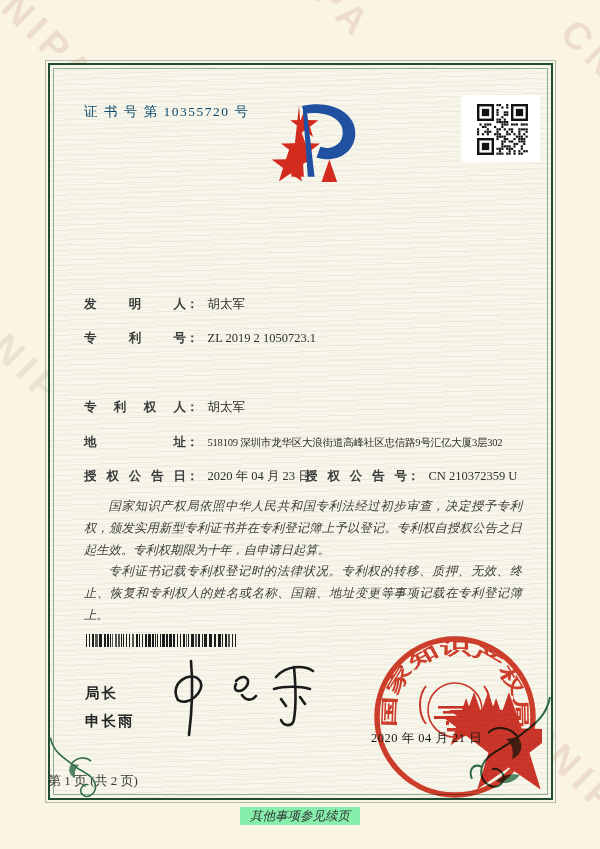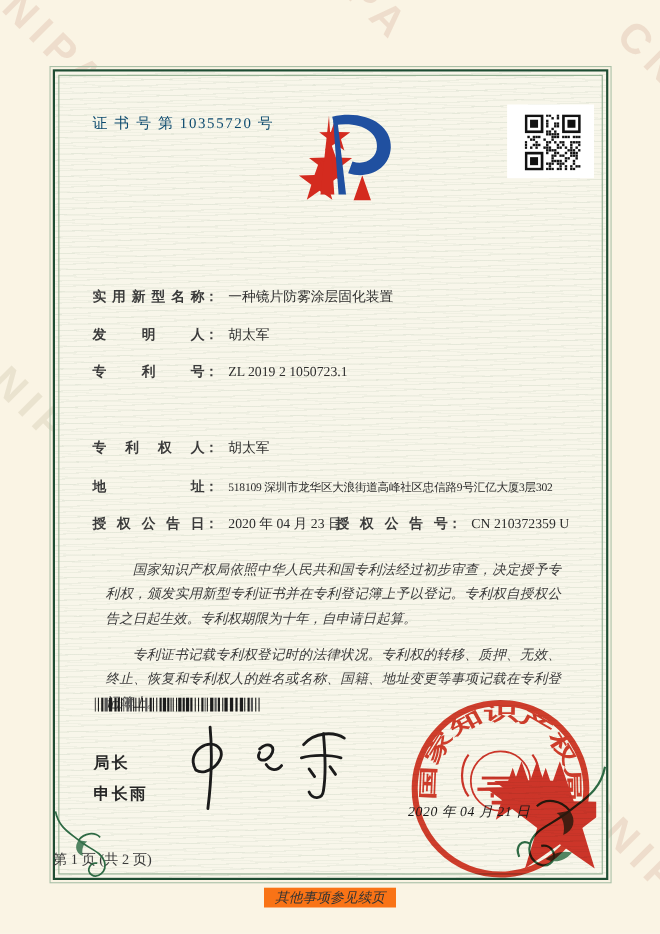--- a/index.html
+++ b/index.html
@@ -29,29 +29,29 @@
   .qr-bg{left:461px;top:95px;width:79px;height:67px;background:#fff;}
   .field{left:84px;height:18px;font-size:12.5px;color:#2e2e2e;white-space:nowrap;}
   .flabel{display:inline-block;width:102px;text-align:justify;text-align-last:justify;
           font-weight:600;color:#3a3a3a;vertical-align:top;}
   .colon{font-weight:600;color:#3a3a3a;}
   .fvalue{margin-left:9px;}
   .fvalue.small{font-size:10.5px;letter-spacing:-0.2px;}
   .pair2{position:absolute;left:221px;top:0;white-space:nowrap;}
   .paras{left:84px;top:496px;width:438px;font-size:12.3px;line-height:21.8px;
          color:#3c3c3c;font-style:italic;text-align:justify;}
-  .paras p{margin:12px;text-indent:2em;}
+  .paras p{margin:0;text-indent:2em;}
   .director{left:85px;font-family:"Liberation Sans","DejaVu Sans",sans-serif;
             font-weight:bold;font-size:14.5px;color:#262626;letter-spacing:2px;text-align:right;}
   .page-num{left:48px;top:772px;width:504px;text-align:left;font-size:13px;color:#3a3a3a;}
   .cont-note{left:0;top:808px;width:600px;text-align:center;font-size:12.5px;font-style:italic;
              color:#333;}
-  .cont-note span{background:#f97316;padding:2px 10px;}
+  .cont-note span{background:#86efac;padding:2px 10px;}
   .seal-date{left:371px;top:730px;width:120px;font-size:12.5px;color:#181818;z-index:6;
-             letter-spacing:0.5px;white-space:nowrap;font-style:italic;}
+             letter-spacing:0.5px;white-space:nowrap;}
   svg{display:block;}
   .seal{mix-blend-mode:multiply;opacity:0.93;z-index:5;}
   .flourish-bl{transform:scaleX(-1);}
 </style>
 </head>
 <body>
 
 <div class="page">
 
   <span class="wm pink" style="left:-38px;top:8px;">CNIPA</span>
@@ -215,23 +215,20 @@
         <rect x="33.6" y="0" width="16.8" height="16.8"></rect>
         <rect x="36" y="2.4" width="12" height="12" fill="#fff"></rect>
         <rect x="38.4" y="4.8" width="7.199999999999999" height="7.199999999999999"></rect>
         <rect x="0" y="33.6" width="16.8" height="16.8"></rect>
         <rect x="2.4" y="36" width="12" height="12" fill="#fff"></rect>
         <rect x="4.8" y="38.4" width="7.199999999999999" height="7.199999999999999"></rect>
       </g>
     </svg>
 
 
-  <div class="abs field" style="top:262px">
-    <span class="flabel">实用新型名称</span><span class="colon">：</span><span class="fvalue">一种镜片防雾涂层固化装置</span>
-  </div>
   <div class="abs field" style="top:296px">
     <span class="flabel">发明人</span><span class="colon">：</span><span class="fvalue">胡太军</span>
   </div>
   <div class="abs field" style="top:330px">
     <span class="flabel">专利号</span><span class="colon">：</span><span class="fvalue">ZL 2019 2 1050723.1</span>
   </div>
   <div class="abs field" style="top:399px">
     <span class="flabel">专利权人</span><span class="colon">：</span><span class="fvalue">胡太军</span>
   </div>
   <div class="abs field" style="top:434px">

